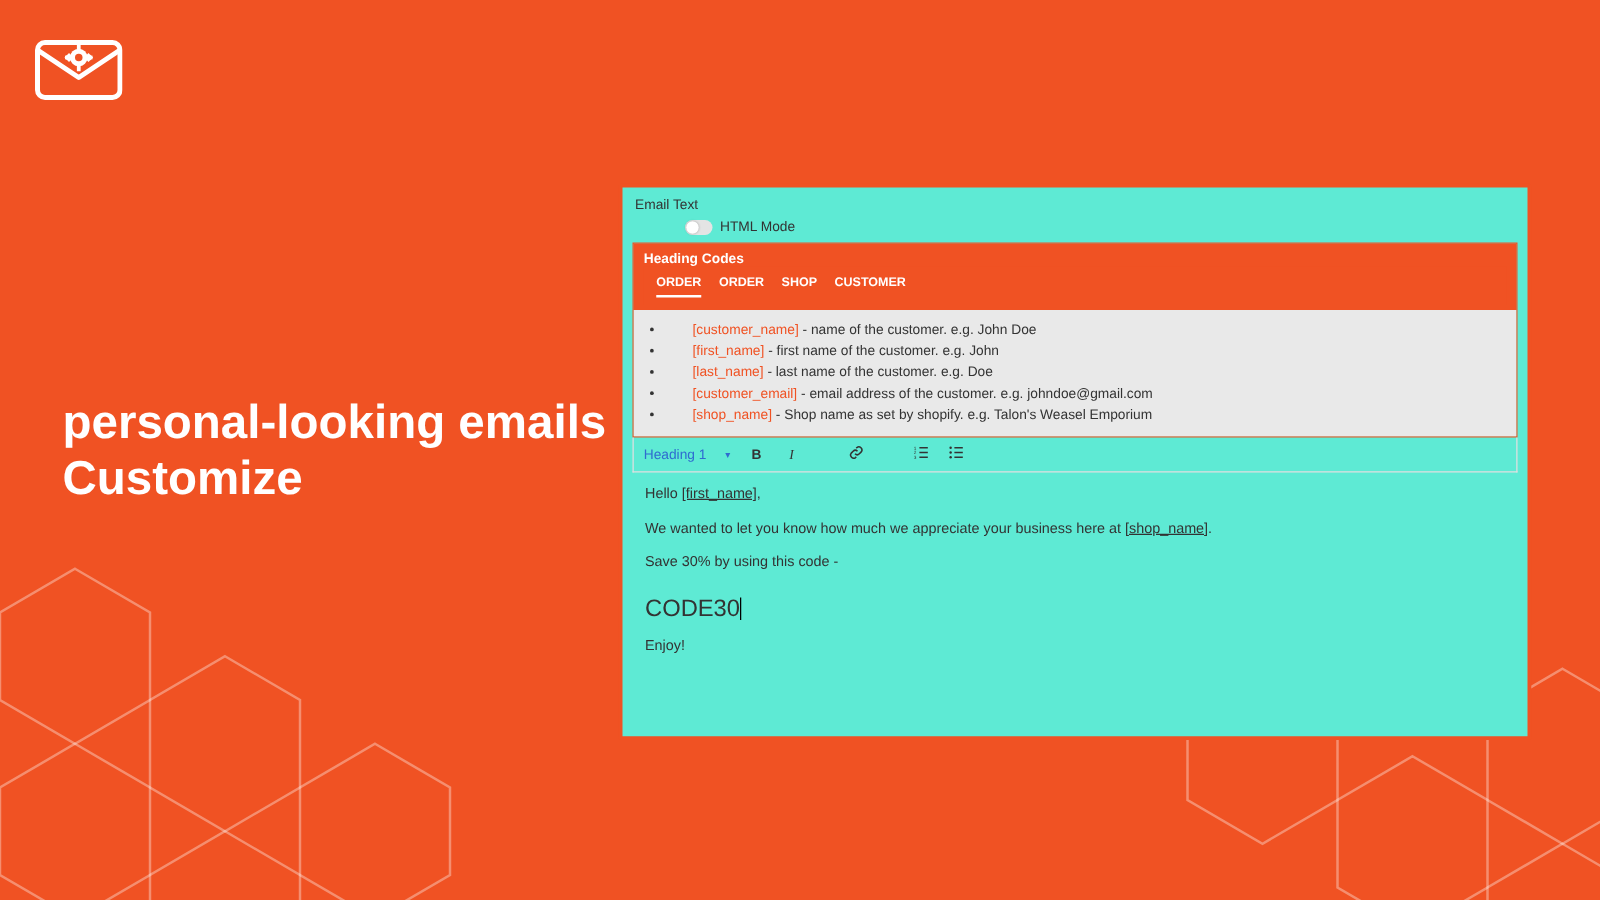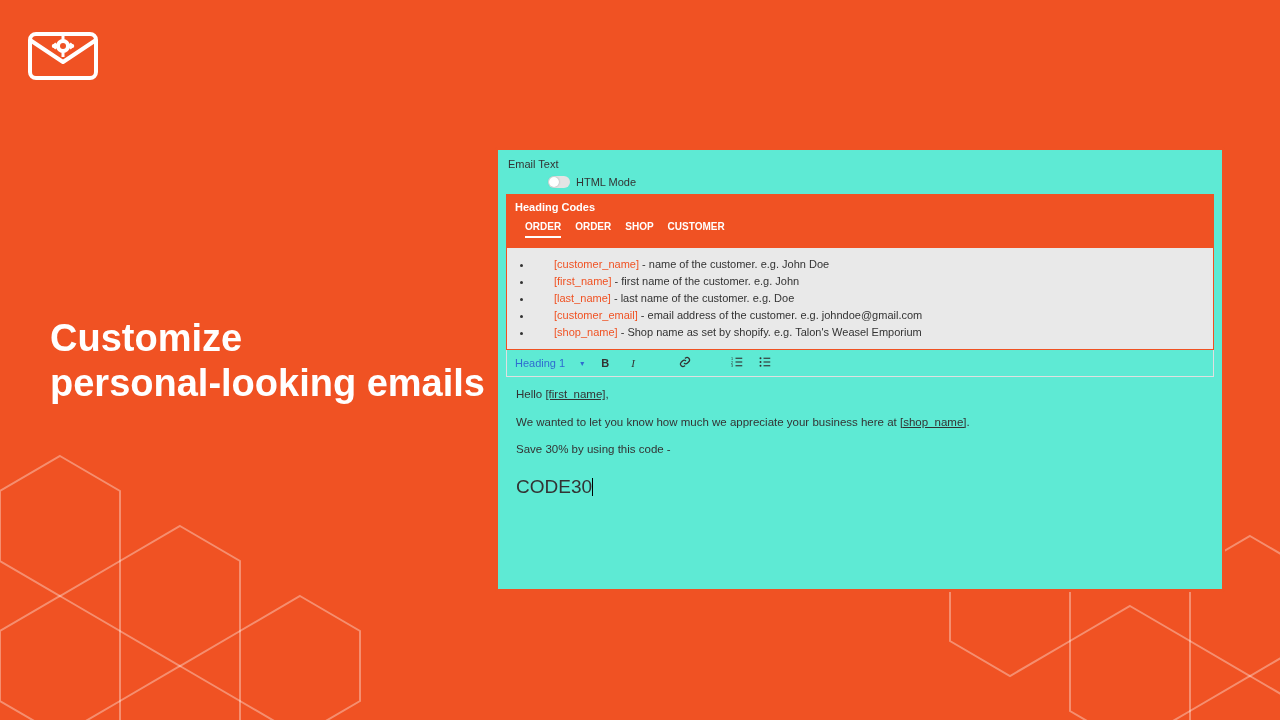--- a/index.html
+++ b/index.html
@@ -92,22 +92,22 @@
         <rect x="-8" y="3" width="3" height="5" transform="rotate(45)"></rect>
         <rect x="-8" y="-8" width="3" height="5" transform="rotate(-45)"></rect>
         <rect x="5" y="3" width="3" height="5" transform="rotate(-45)"></rect>
       </g>
       <circle cx="0" cy="0" r="3" fill="#f05223"></circle>
     </g>
   </svg>
 </div>
 
 <div class="headline">
+  <div>personal-looking emails</div>
   <div>Customize</div>
-  <div>personal-looking emails</div>
 </div>
 
 <div class="hexes">
   <svg viewBox="0 0 460 360">
     <g fill="none" stroke="#fff" stroke-opacity="0.35" stroke-width="2">
       <polygon points="90,20 150,55 150,125 90,160 30,125 30,55"></polygon>
       <polygon points="210,90 270,125 270,195 210,230 150,195 150,125"></polygon>
       <polygon points="90,160 150,195 150,265 90,300 30,265 30,195"></polygon>
       <polygon points="330,160 390,195 390,265 330,300 270,265 270,195"></polygon>
       <polygon points="210,230 270,265 270,335 210,370 150,335 150,265"></polygon>
@@ -200,16 +200,17 @@
       <p>
         <span>Hello </span><span class="tok">[first_name]</span><span>,</span>
       </p>
       <p>
         <span>We wanted to let you know how much we appreciate your business here at </span><span class="tok">[shop_name]</span><span>.</span>
       </p>
       <p>Save 30% by using this code -</p>
       <p class="big">
         <span>CODE30</span><span class="cursor"></span>
       </p>
+      <p>Enjoy!</p>
     </div>
 
   </div>
 </div>
 
 </body></html>

